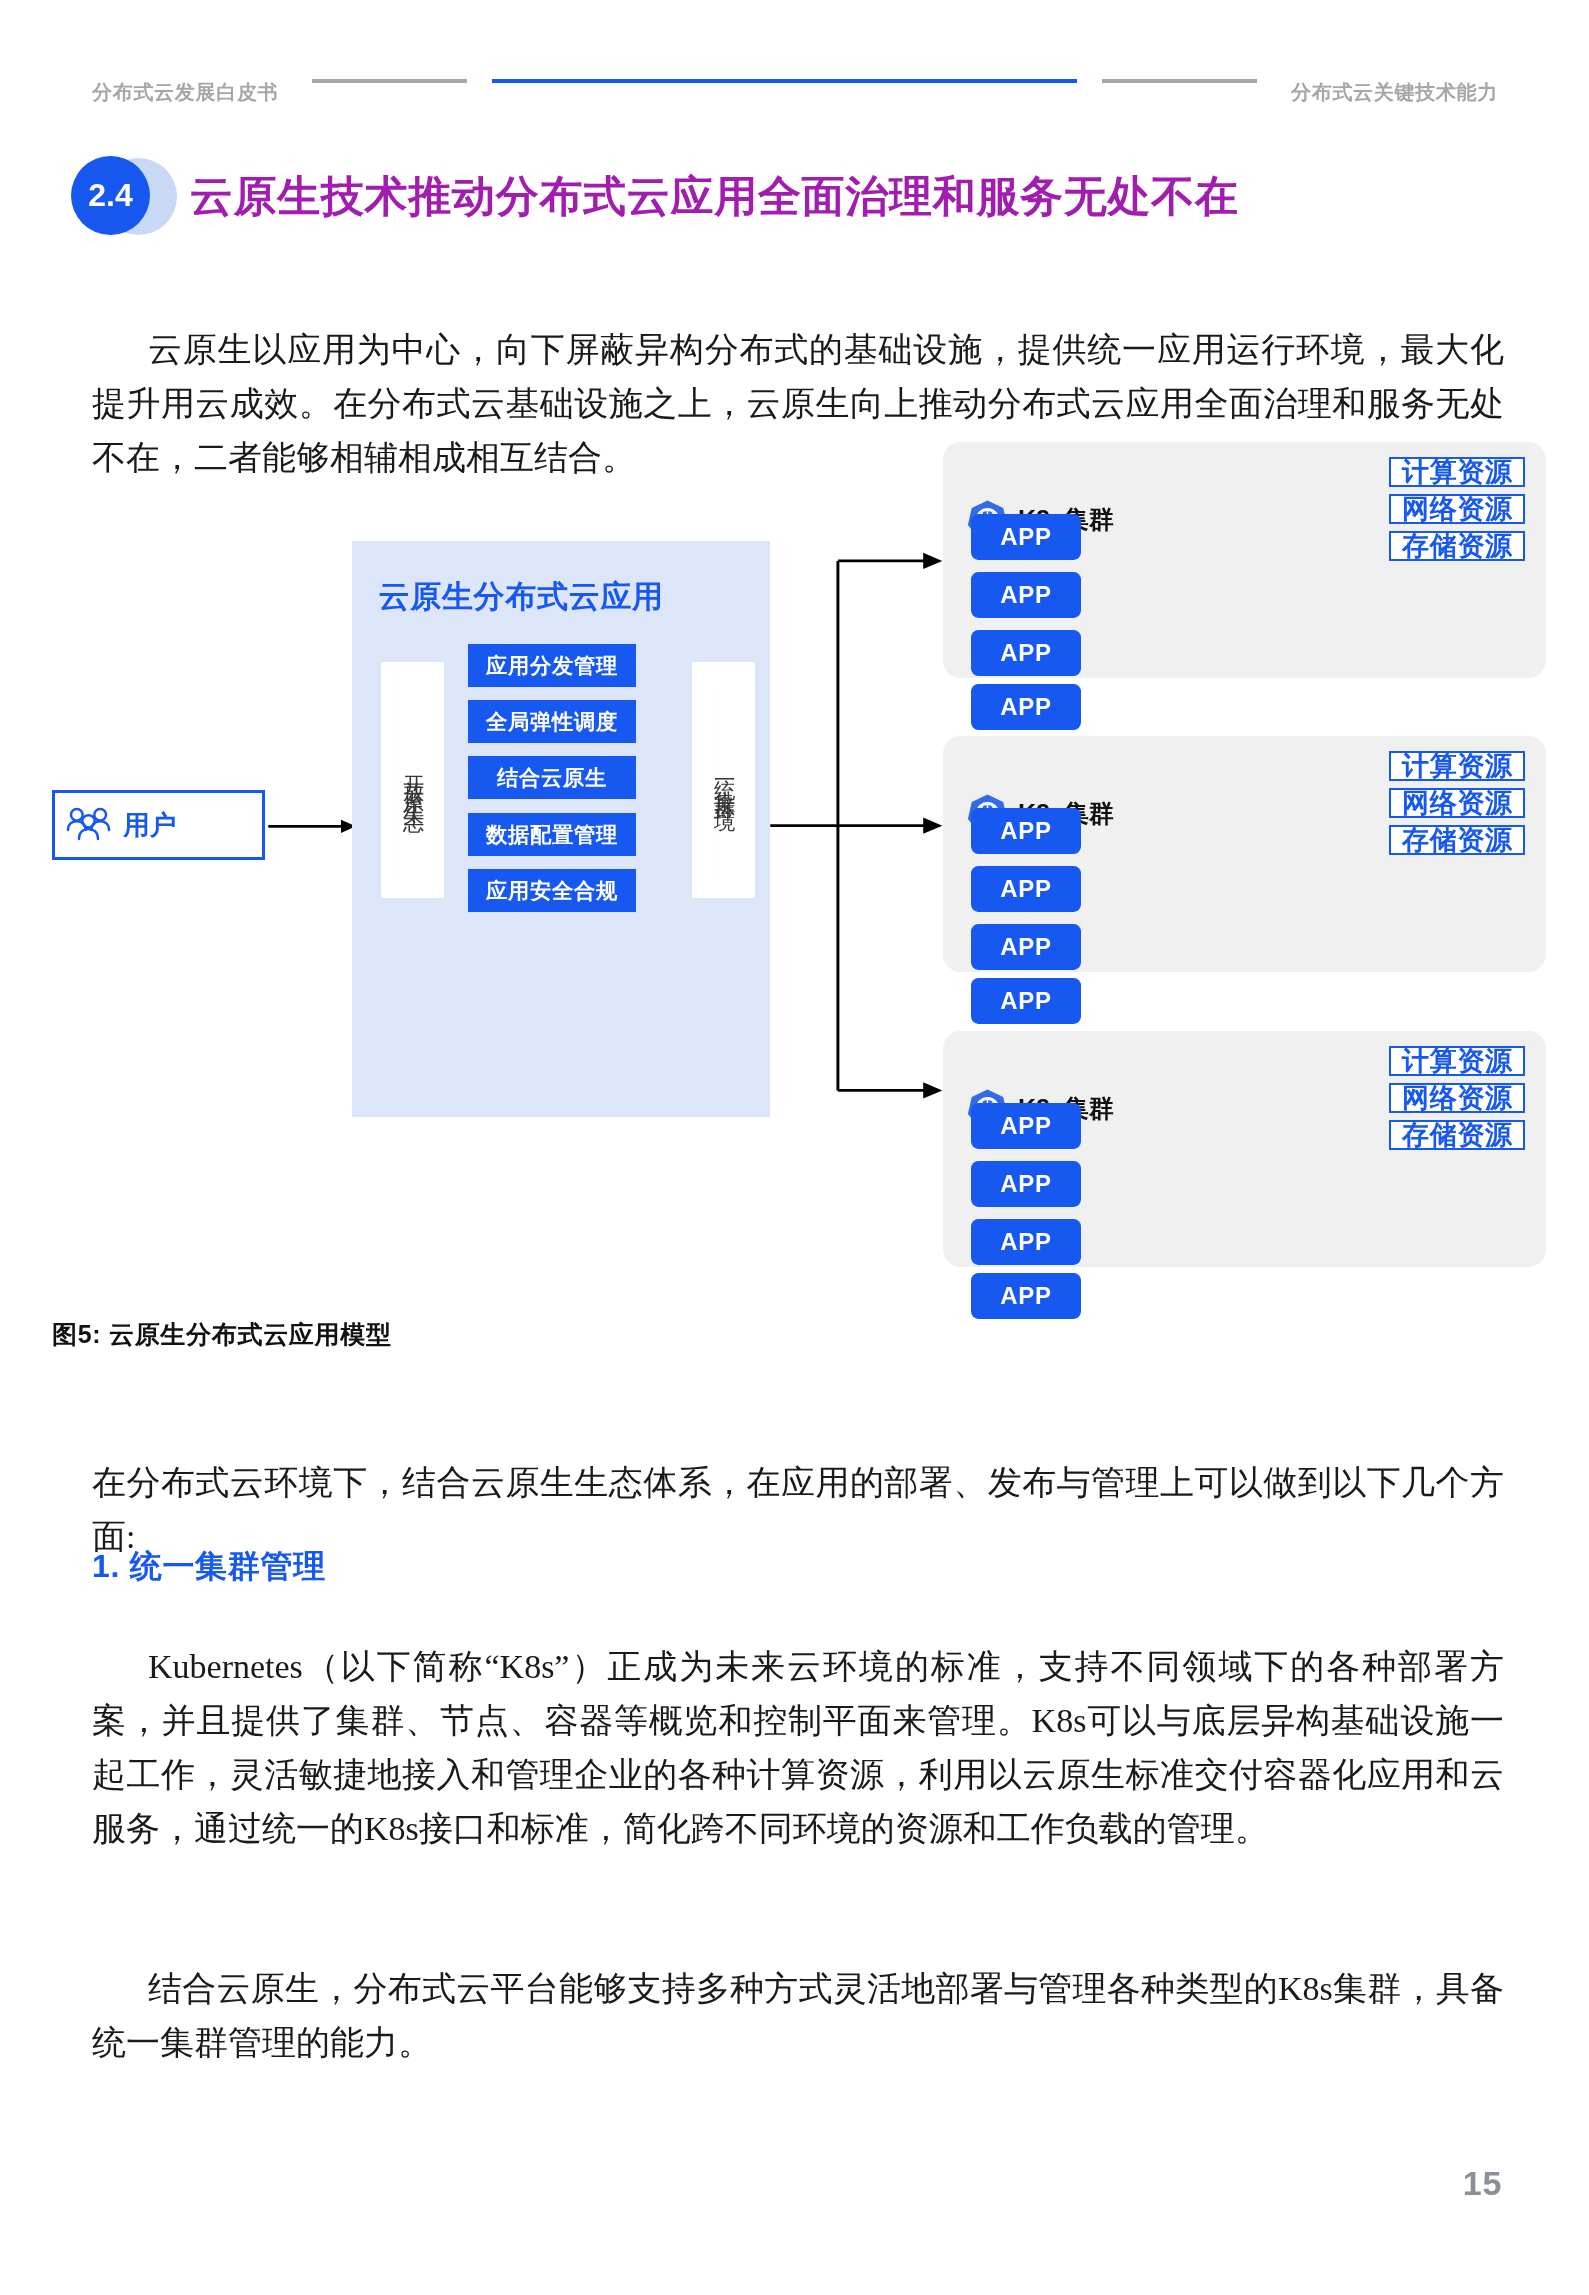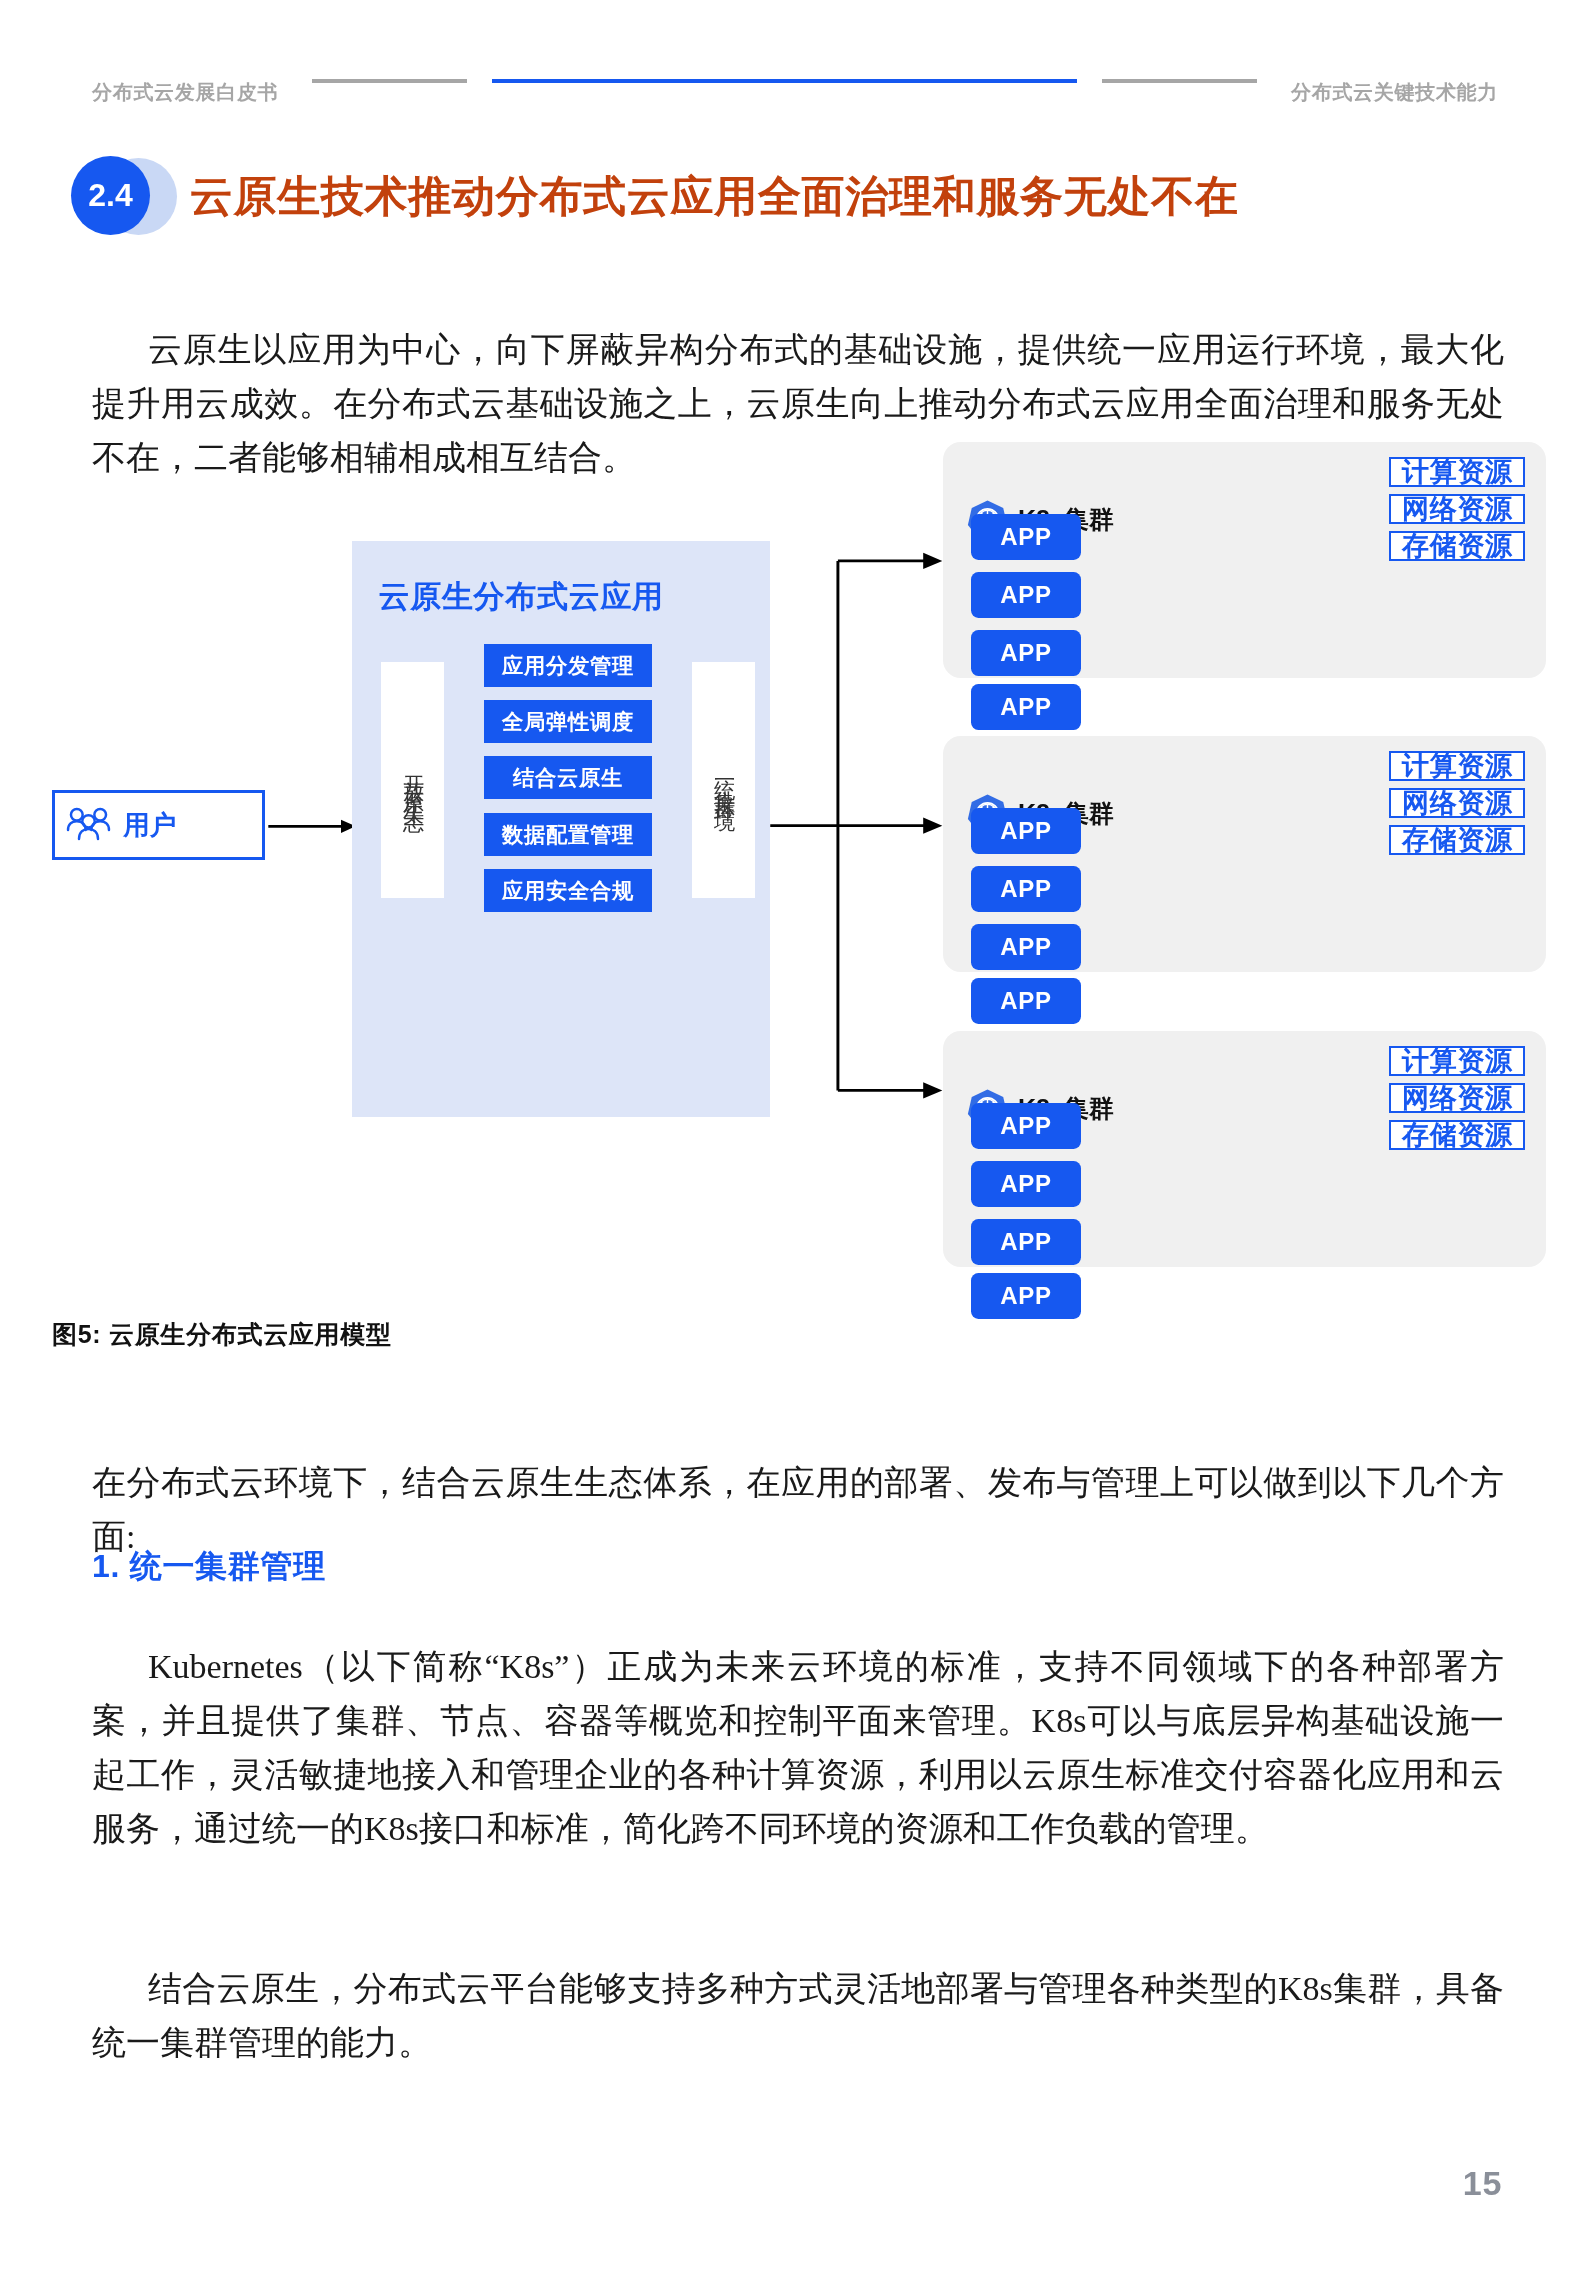--- a/index.html
+++ b/index.html
@@ -84,21 +84,21 @@
     align-items: center;
     justify-content: center;
     font-size: 32px;
     font-weight: 700;
     letter-spacing: 0px;
   }
   .section-title-text {
     margin-left: 8.8px;
     font-size: 43px;
     font-weight: 800;
-    color: #c2410c;
+    color: #a21caf;
     letter-spacing: 0.7px;
     white-space: nowrap;
   }
 
   
   .para {
     position: absolute;
     left: 92px;
     width: 1412px;
     font-size: 34px;
@@ -198,21 +198,21 @@
     color: #333333;
     letter-spacing: 5.9px;
     line-height: 1;
     font-family: "Liberation Serif", "DejaVu Serif", serif;
   }
   .vcol.left { left: 29px; top: 121px; height: 236px; }
   .vcol.right { left: 340px; top: 121px; height: 236px; }
 
   .panel-items {
     position: absolute;
-    left: 132px;
+    left: 116px;
     top: 103px;
     width: 168px;
   }
   .panel-item {
     height: 43px;
     background: #1658f0;
     color: #ffffff;
     font-size: 21.3px;
     font-weight: 700;
     display: flex;

